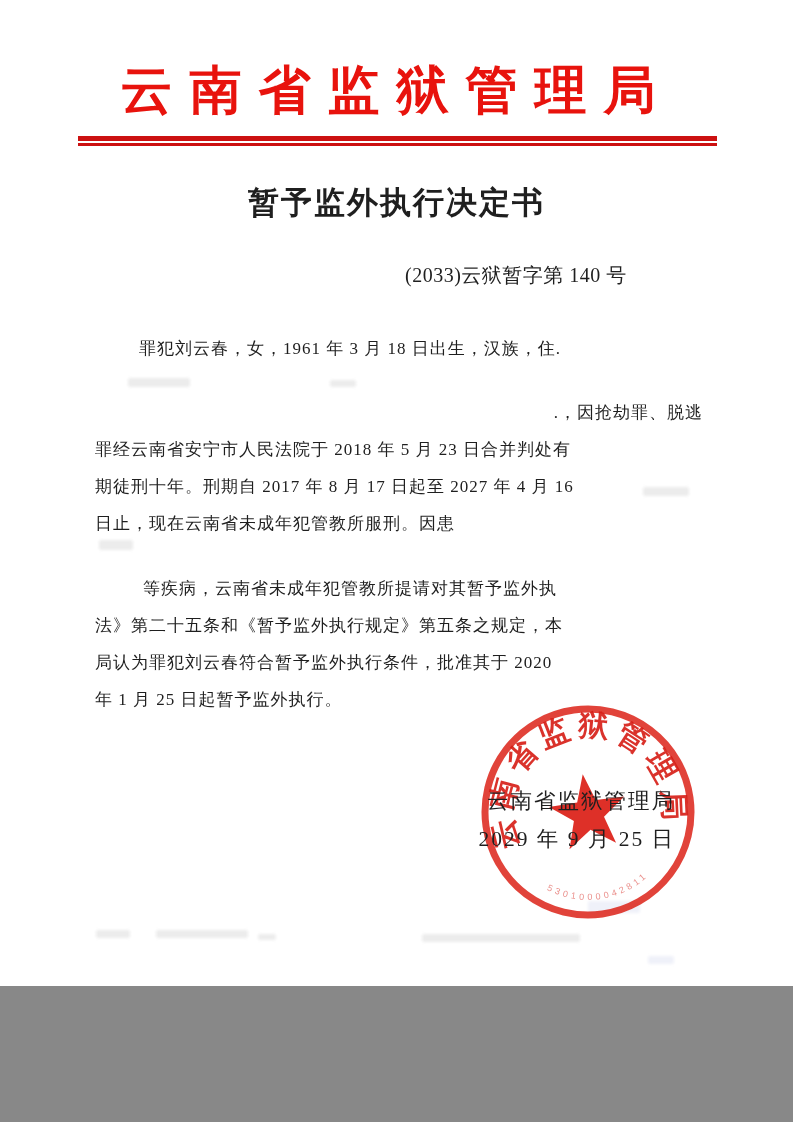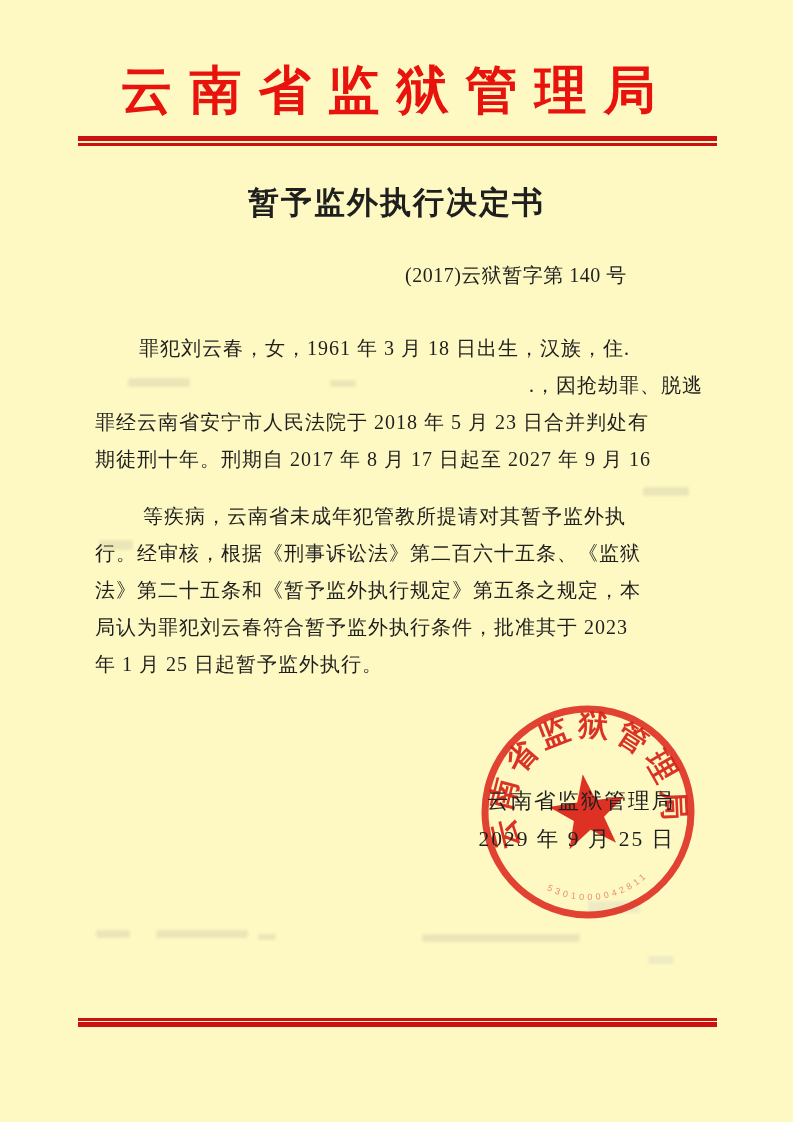--- a/index.html
+++ b/index.html
@@ -1,20 +1,20 @@
 <!DOCTYPE html>
 <html><head>
 <meta charset="utf-8">
 <style>
   html,body { margin:0; padding:0; background:#888; }
   .page {
     position:relative;
-    width:793px; height:1122px;
+    width:793px; height:986px;
     margin:0 auto;
-    background:#fef9c3;
+    background:#ffffff;
     overflow:hidden;
     font-family:"Liberation Serif","DejaVu Serif",serif;
     color:#1f1f1f;
   }
   
   .header-title {
     position:absolute; top:56px; left:0; right:0;
     text-align:center;
     font-size:52px; font-weight:700;
     letter-spacing:17px;
@@ -34,27 +34,27 @@
     text-align:center;
     font-size:31px; font-weight:700; letter-spacing:2px;
   }
   .doc-number {
     position:absolute; top:262px; left:405px;
     font-size:20px; letter-spacing:0.5px;
   }
   
   .body-block {
     position:absolute; left:95px; top:330px; width:608px;
-    font-size:20px; letter-spacing:1px;
+    font-size:17px; letter-spacing:1px;
   }
   .bodyline { height:37px; line-height:37px; white-space:nowrap; }
   .indent-1 { padding-left:44px; }
   .indent-2 { padding-left:48px; }
-  .align-right { text-align:right; }
-  .para2 { margin-top:20px; }
+  .align-right { text-align:right;margin-top:27px; }
+  .para2 { margin-top:28px; }
   
   .signature {
     position:absolute; top:782px; right:118px;
     text-align:right; z-index:3;
     font-size:21.5px; letter-spacing:2px;
   }
   .signature .sigline { height:38px; line-height:38px; white-space:nowrap; }
   
   .seal { position:absolute; left:473px; top:697px; width:230px; height:230px; z-index:2; }
   
@@ -70,34 +70,34 @@
 
 <div class="page">
 
   <div class="header-title">云南省监狱管理局</div>
   <div class="rule rule-top">
     <div class="thick"></div>
     <div class="thin"></div>
   </div>
 
   <div class="doc-title">暂予监外执行决定书</div>
-  <div class="doc-number">(2017)云狱暂字第 140 号</div>
+  <div class="doc-number">(2033)云狱暂字第 140 号</div>
 
   <div class="body-block">
     <div>
       <div class="bodyline indent-1">罪犯刘云春，女，1961 年 3 月 18 日出生，汉族，住.</div>
       <div class="bodyline align-right">.，因抢劫罪、脱逃</div>
       <div class="bodyline">罪经云南省安宁市人民法院于 2018 年 5 月 23 日合并判处有</div>
-      <div class="bodyline">期徒刑十年。刑期自 2017 年 8 月 17 日起至 2027 年 9 月 16</div>
+      <div class="bodyline">期徒刑十年。刑期自 2017 年 8 月 17 日起至 2027 年 4 月 16</div>
+      <div class="bodyline">日止，现在云南省未成年犯管教所服刑。因患</div>
     </div>
     <div class="para2">
       <div class="bodyline indent-2">等疾病，云南省未成年犯管教所提请对其暂予监外执</div>
-      <div class="bodyline">行。经审核，根据《刑事诉讼法》第二百六十五条、《监狱</div>
       <div class="bodyline">法》第二十五条和《暂予监外执行规定》第五条之规定，本</div>
-      <div class="bodyline">局认为罪犯刘云春符合暂予监外执行条件，批准其于 2023</div>
+      <div class="bodyline">局认为罪犯刘云春符合暂予监外执行条件，批准其于 2020</div>
       <div class="bodyline">年 1 月 25 日起暂予监外执行。</div>
     </div>
   </div>
 
   <svg class="seal" viewBox="0 0 230 230" aria-hidden="true">
     <g transform="rotate(-8 115 115)">
       <circle cx="115" cy="115" r="103" fill="none" stroke="rgba(220,34,24,0.85)" stroke-width="7"></circle>
       <path id="sealArc" d="M 43.6 141 A 76 76 0 1 1 186.4 141" fill="none"></path>
       <path id="serialArc" d="M 58.4 182.4 A 88 88 0 0 0 171.6 182.4" fill="none"></path>
       <text font-size="30" fill="rgba(214,28,20,0.9)" letter-spacing="6" font-family="'Liberation Serif','DejaVu Serif',serif" font-weight="bold">

